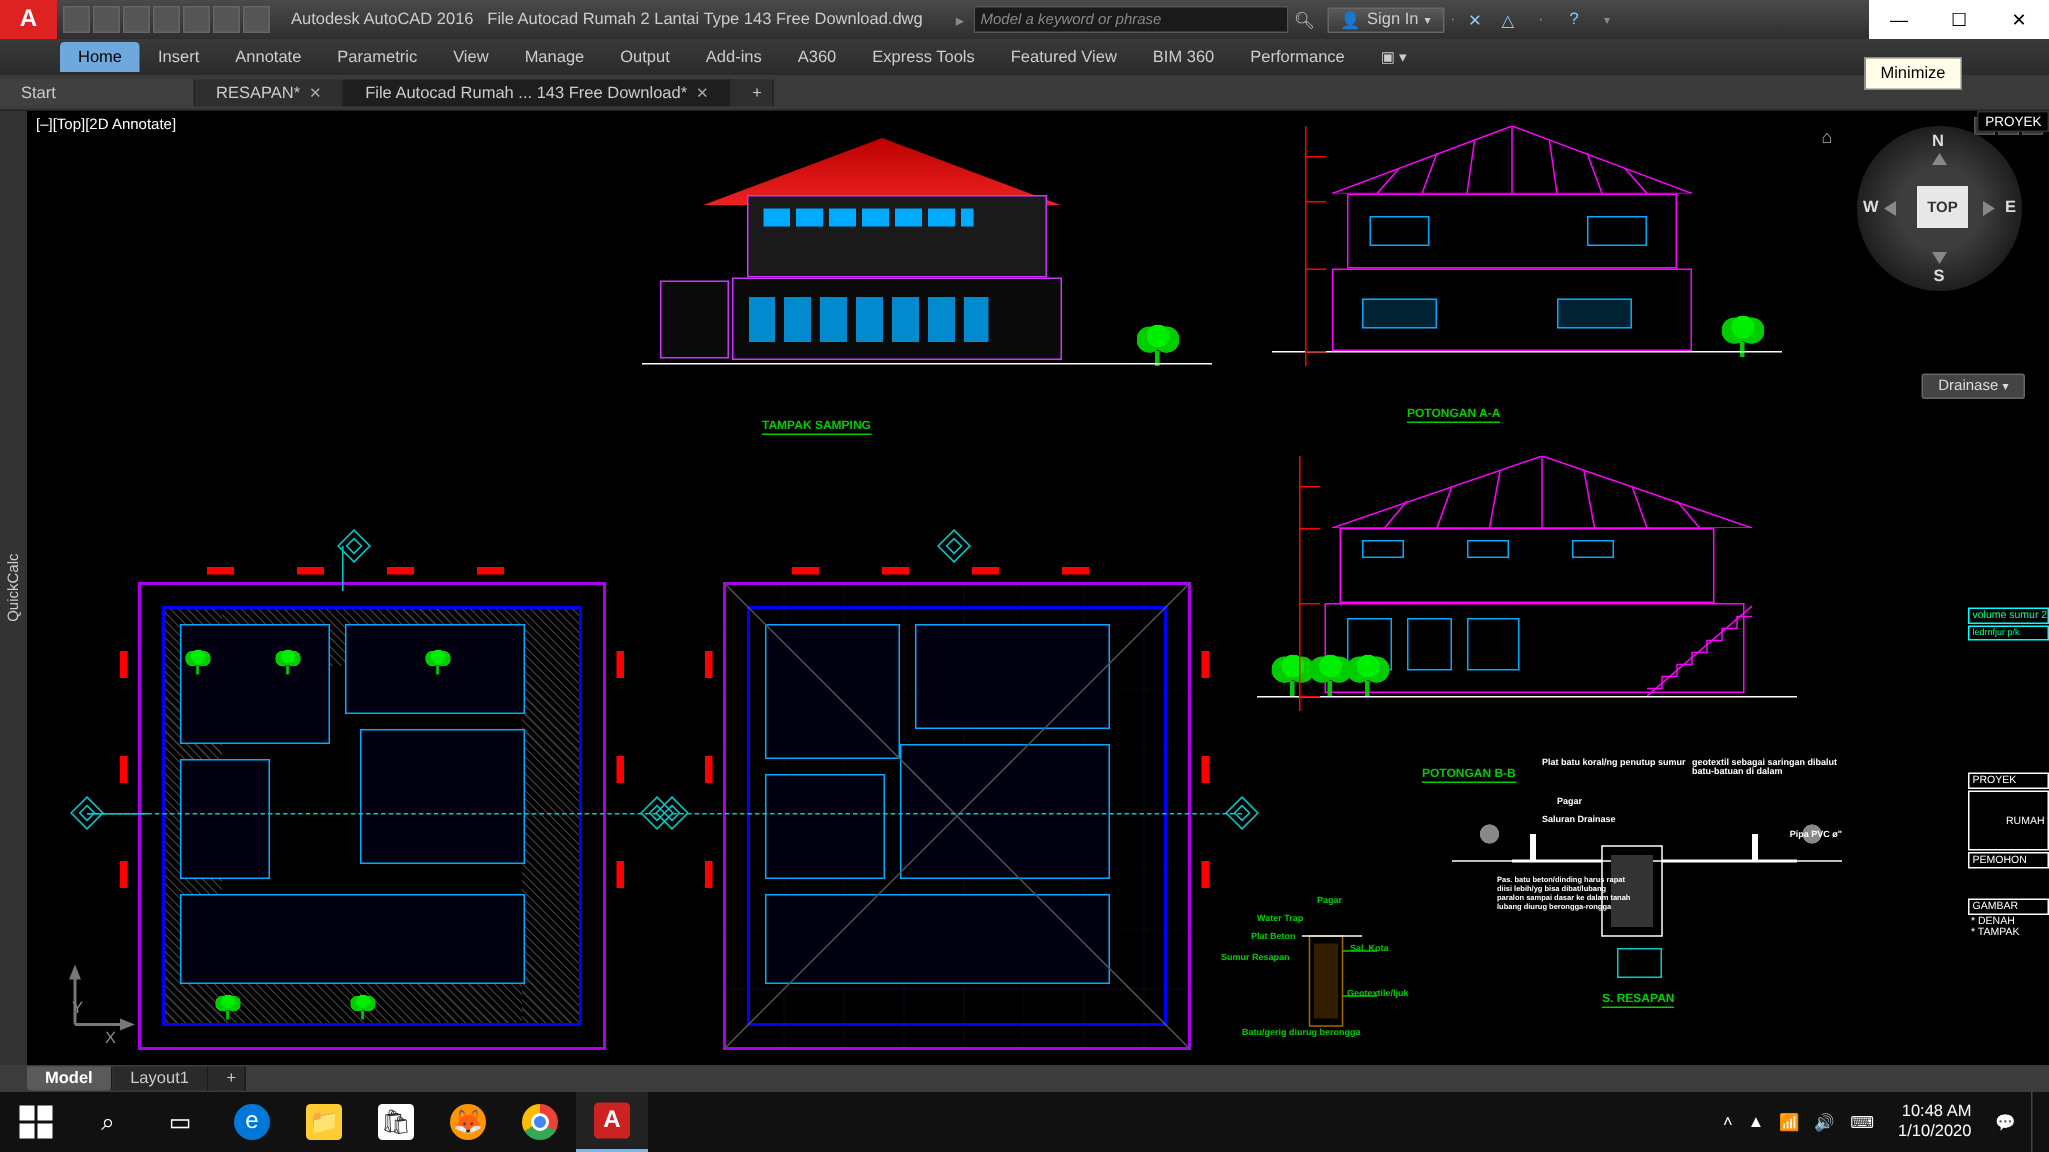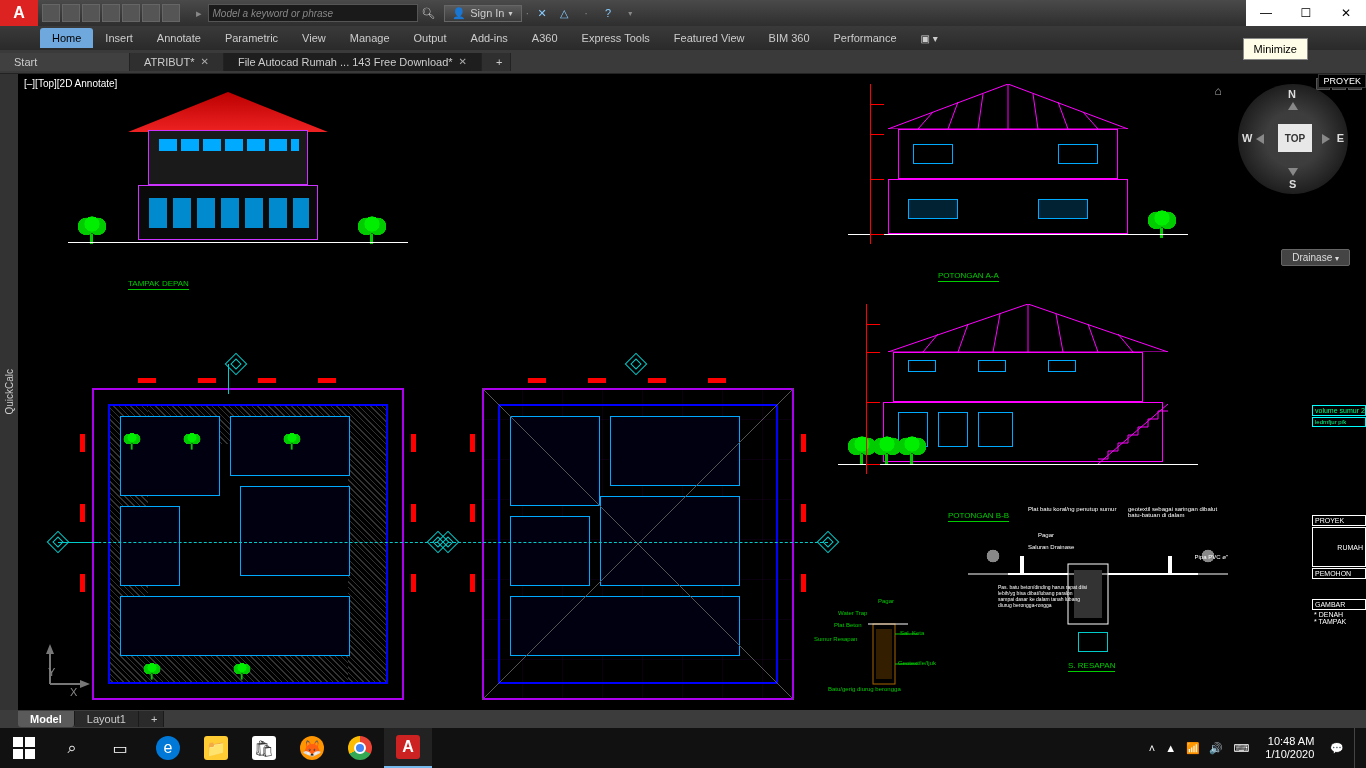--- a/index.html
+++ b/index.html
@@ -66,21 +66,21 @@
 .ucs-y { position:absolute; bottom:20px; left:8px; color:#888; font-size:11px; }
 .ucs-x { position:absolute; bottom:0; left:30px; color:#888; font-size:11px; }
 .ucs svg { }
 
 
 .rpanel { position:absolute; right:0; top:0; width:56px; height:100%; color:#0ff; font-size:8px; }
 .rlabel { border:1px solid #0ff; margin:1px 0; padding:1px 2px; font-size:7px; overflow:hidden; white-space:nowrap; }
 .keter { position:absolute; top:0; right:0; background:#000; color:#fff; font-size:9px; padding:1px 4px; border:1px solid #333;}
 
 
-.block { position:absolute; }
+.block { position:absolute;font-weight:bold; }
 .house-elev { width:280px; height:180px; }
 .roof { position:absolute; top:0; left:40px; width:200px; height:40px; background:linear-gradient(#b00,#e22); clip-path:polygon(50% 0,100% 100%,0 100%); }
 .roof.wide { left:20px; width:240px; height:45px; }
 .body1 { position:absolute; top:38px; left:60px; width:160px; height:55px; background:#1a1a1a; border:1px solid #c3f; }
 .body1::before { content:""; position:absolute; top:8px; left:10px; width:140px; height:12px; background:repeating-linear-gradient(90deg,#0af 0,#0af 18px,transparent 18px,transparent 22px); }
 .body2 { position:absolute; top:93px; left:50px; width:180px; height:55px; background:#0a0a0a; border:1px solid #c3f; }
 .body2::after { content:""; position:absolute; top:12px; left:10px; width:160px; height:30px; background:repeating-linear-gradient(90deg,#0af 0,#0af 18px,transparent 18px,transparent 24px); opacity:.8; }
 .ground { position:absolute; top:150px; left:-20px; width:340px; height:1px; background:#fff; }
 .tree { position:absolute; bottom:28px; width:28px; height:32px; color:#0c0; }
 .tree::before { content:""; position:absolute; bottom:0; left:12px; width:3px; height:10px; background:#0c0; }
@@ -138,20 +138,23 @@
 <div class="titlebar">
   <div class="appicon">A</div>
   <div class="qat">
     <span></span>
     <span></span>
     <span></span>
     <span></span>
     <span></span>
     <span></span>
     <span></span>
+  </div>
+  <div class="title">
+    <span>Autodesk AutoCAD 2016</span>&nbsp;&nbsp;&nbsp;<span>File Autocad Rumah 2 Lantai Type 143 Free Download.dwg</span>
   </div>
   <div style="width:6px"></div>
   <span style="color:#888;padding:0 6px">▸</span>
   <div class="searchbox">
     <span style="font-style:italic">Model a keyword or phrase</span>
   </div>
   <span style="width:22px;text-align:center;color:#ccc">🔍︎</span>
   <div class="signin">
     <span>👤</span>
     <span>Sign In</span>
@@ -188,21 +191,21 @@
   <div class="ribbon-tab">Express Tools</div>
   <div class="ribbon-tab">Featured View</div>
   <div class="ribbon-tab">BIM 360</div>
   <div class="ribbon-tab">Performance</div>
   <div class="ribbon-tab" style="font-size:10px">▣ ▾</div>
 </div>
 
 <div class="filetabs">
   <div class="ftab start">Start</div>
   <div class="ftab">
-    <span>ATRIBUT*</span>
+    <span>RESAPAN*</span>
       <span class="close">✕</span>
   </div>
   <div class="ftab active">
     <span>File Autocad Rumah ... 143 Free Download*</span>
       <span class="close">✕</span>
   </div>
   <div class="ftab addtab">+</div>
 </div>
 
 <div class="draw">
@@ -229,30 +232,30 @@
         <div class="vc-tri e"></div>
         <div class="vc-tri w"></div>
       <div class="vc-top">TOP</div>
       <div class="vc-n">N</div>
       <div class="vc-s">S</div>
       <div class="vc-e">E</div>
       <div class="vc-w">W</div>
     </div>
     <div class="unnamed"><span>Drainase</span> <span style="font-size:8px">▾</span></div>
 
-    <div class="block house-elev" style="top:18px;left:70px">
-      <div class="roof"></div>
-      <div class="body1"></div>
-      <div class="body2"></div>
-      <div class="tree" style="left:-10px"></div>
+
+    <div class="block house-elev" style="top:18px;left:430px;width:320px">
+      <div class="roof wide"></div>
+      <div class="body1" style="left:50px;width:200px"></div>
+      <div class="body2" style="left:40px;width:220px"></div>
+      <div style="position:absolute;top:95px;left:-8px;width:46px;height:52px;border:1px solid #c3f;background:#0a0a0a"></div>
       <div class="tree" style="right:-18px"></div>
-      <div class="ground"></div>
-      <div class="caption">TAMPAK DEPAN</div>
-    </div>
-
+      <div class="ground" style="width:380px"></div>
+      <div class="caption" style="left:60px">TAMPAK SAMPING</div>
+    </div>
 
     <div class="block house-elev" style="top:10px;left:840px;width:300px">
       <div class="truss"><svg width="240" height="45">
             <polyline points="0,45 120,0 240,45" fill="none" stroke="#f0f"></polyline>
             <line x1="0" y1="45" x2="240" y2="45"></line>
             <line x1="30" y1="45" x2="45" y2="28"></line>
             <line x1="60" y1="45" x2="70" y2="18"></line>
             <line x1="90" y1="45" x2="95" y2="10"></line>
             <line x1="120" y1="45" x2="120" y2="0"></line>
             <line x1="150" y1="45" x2="145" y2="10"></line>

